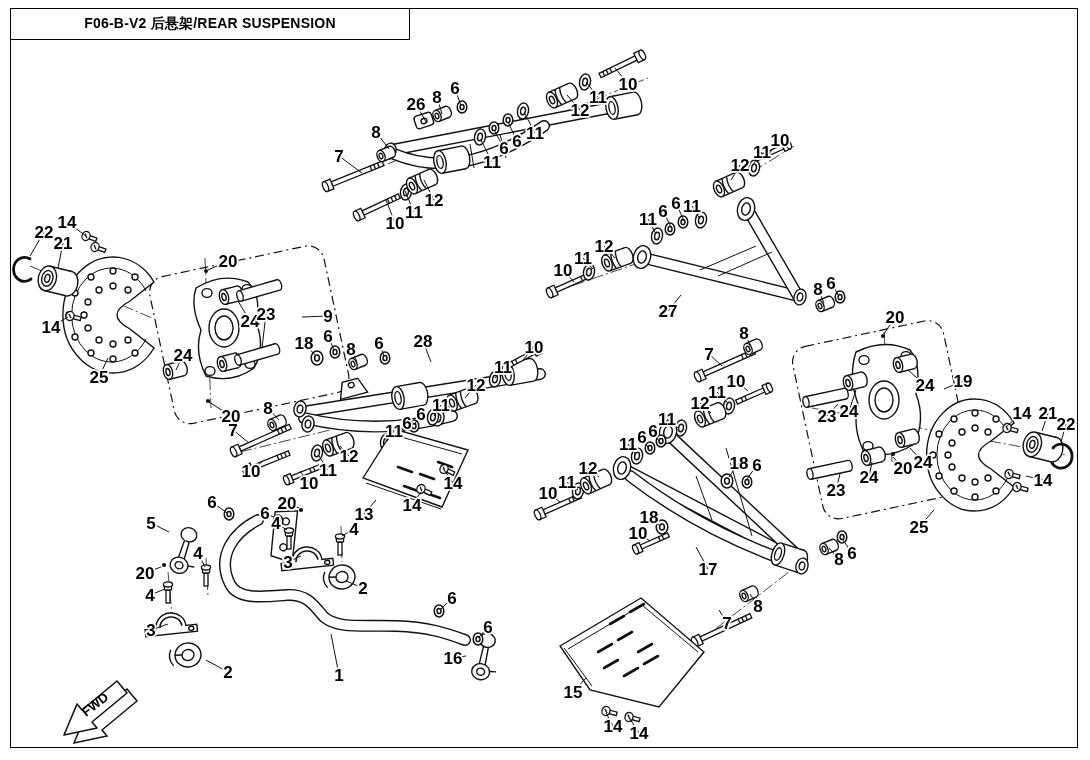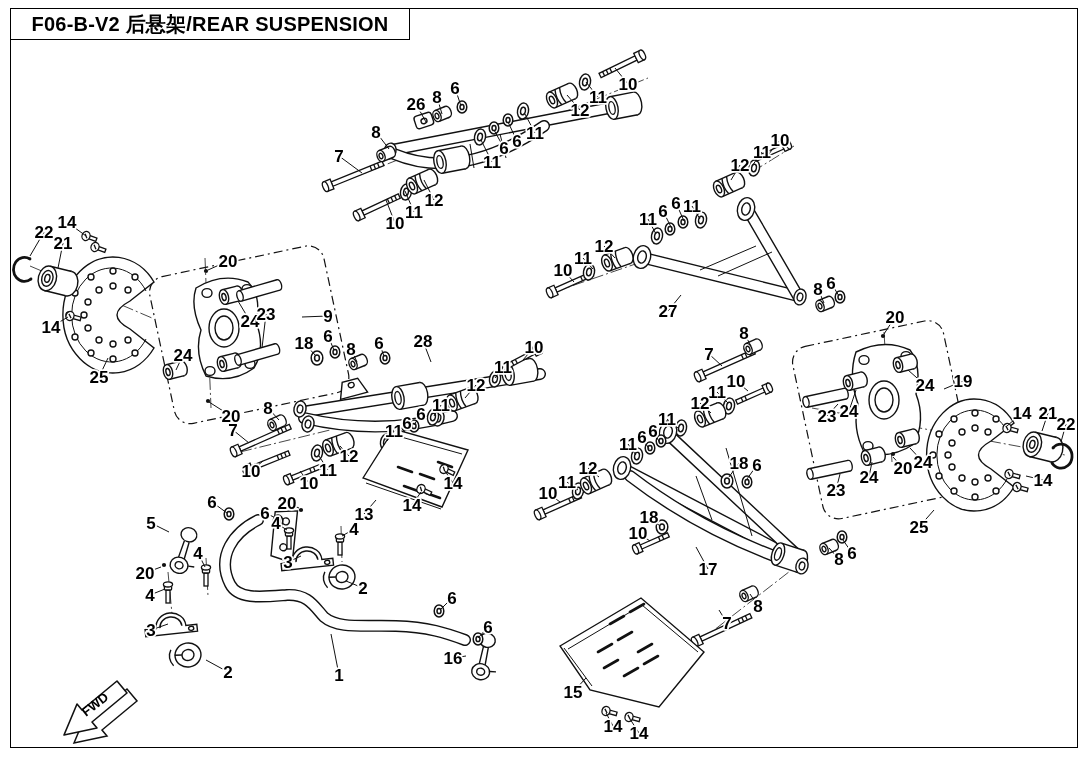--- a/index.html
+++ b/index.html
@@ -1,18 +1,18 @@
 <!DOCTYPE html>
 <html><head>
 <meta charset="utf-8">
 <style>
   html,body{margin:0;padding:0;background:#fff;}
   body{width:1090px;height:760px;position:relative;font-family:"Liberation Sans",sans-serif;overflow:hidden;}
   .page-border{position:absolute;left:10px;top:8px;width:1068px;height:740px;border:1.6px solid #000;box-sizing:border-box;z-index:1;}
-  .title-box{position:absolute;left:10px;top:8px;width:400px;height:32px;border:1.6px solid #000;background:#fff;box-sizing:border-box;display:flex;align-items:center;justify-content:center;font-size:20px;font-weight:bold;letter-spacing:.2px;z-index:6;white-space:nowrap;}
+  .title-box{position:absolute;left:10px;top:8px;width:400px;height:32px;border:1.6px solid #000;background:#fff;box-sizing:border-box;display:flex;align-items:center;justify-content:center;font-size:14px;font-weight:bold;letter-spacing:.2px;z-index:6;white-space:nowrap;}
   svg.diagram{position:absolute;left:0;top:0;z-index:3;}
   .ln{stroke:#111;stroke-width:1.4;}
   .thin{stroke:#111;stroke-width:1;fill:none;}
   .slot{stroke:#111;stroke-width:2.6;fill:none;stroke-linecap:round;}
   .tubeO{stroke:#111;stroke-width:12;fill:none;stroke-linecap:round;stroke-linejoin:round;}
   .tubeI{stroke:#fff;stroke-width:9.2;fill:none;stroke-linecap:round;stroke-linejoin:round;}
   .axis{stroke:#333;stroke-width:.9;fill:none;stroke-dasharray:12 3 2 3;}
   .dashbox{stroke:#111;stroke-width:1.2;fill:none;stroke-dasharray:9 4 2 4;}
   .leader{stroke:#111;stroke-width:1;}
   text.callout{font-family:"Liberation Sans",sans-serif;font-size:17px;font-weight:bold;text-anchor:middle;dominant-baseline:central;fill:#000;paint-order:stroke;stroke:#fff;stroke-width:3.5px;stroke-linejoin:round;}

